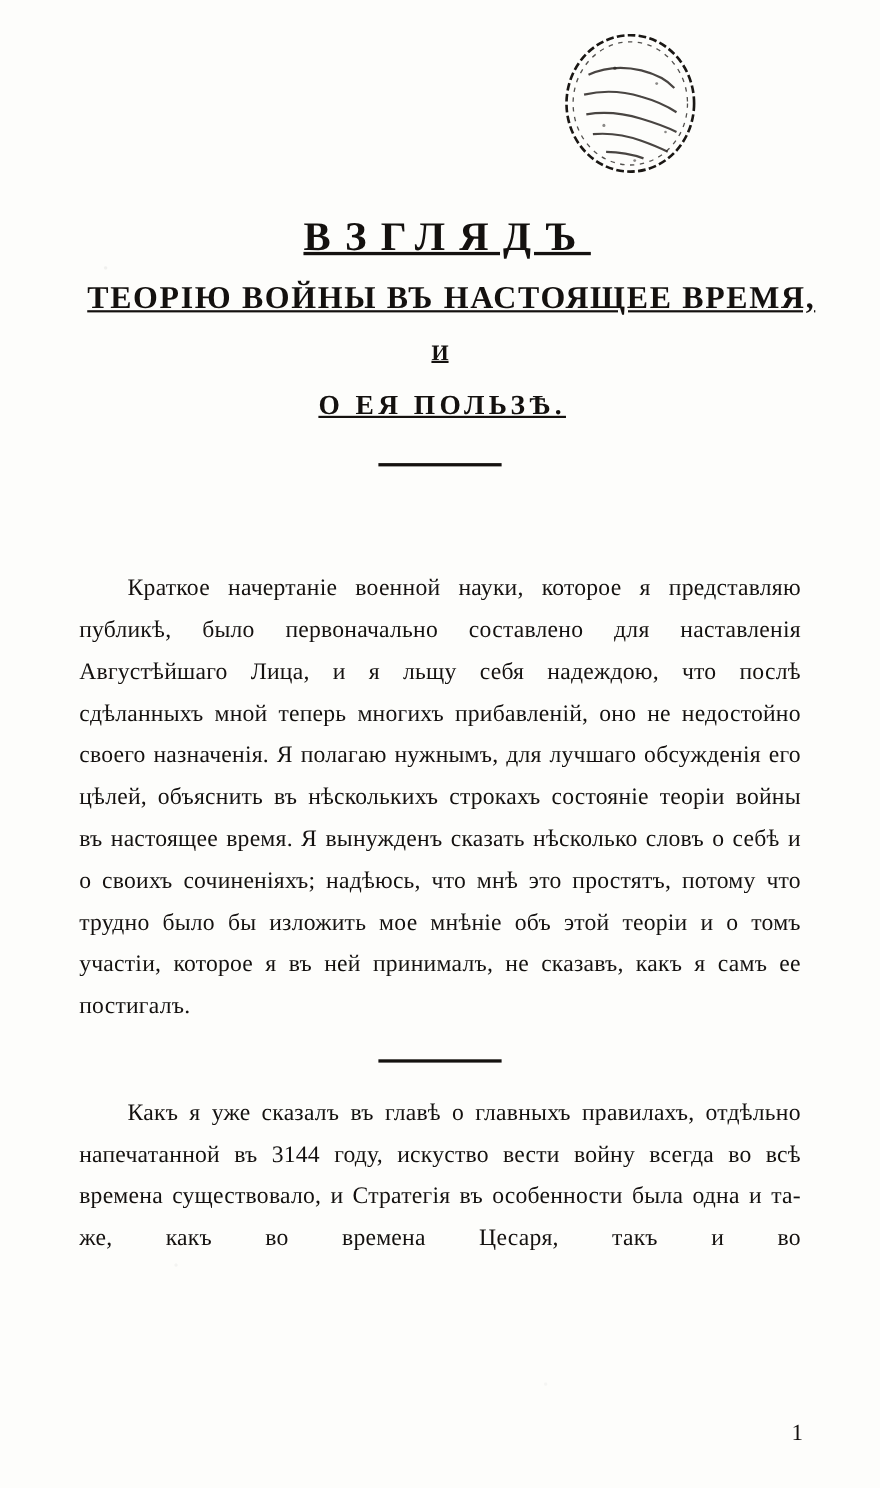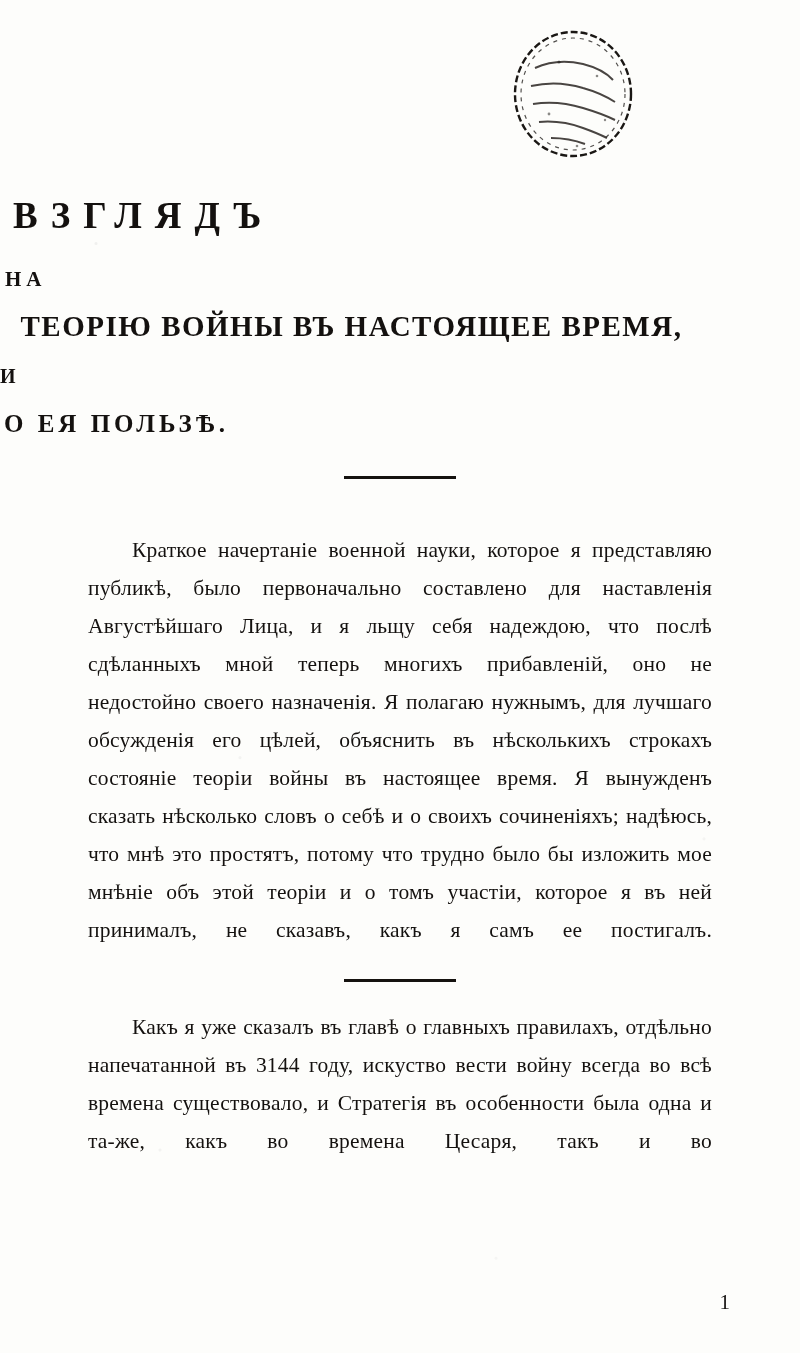--- a/index.html
+++ b/index.html
@@ -39,20 +39,22 @@
     height: 136px;
   }
   .stamp svg { display: block; }
 
   
   .titleblock {
     position: absolute;
     left: 0;
     right: 0;
     top: 196px;
+    text-align: center;
+    text-decoration: underline;
   }
   .title-main {
     font-size: 37px;
     font-weight: bold;
     letter-spacing: 13px;
     text-indent: 13px;
     line-height: 1.1;
     font-family: "Liberation Serif", serif;
   }
   .title-na {
@@ -93,21 +95,21 @@
   .rule-2 { margin-top: 30px; margin-bottom: 26px; }
 
   
   .body {
     position: absolute;
     left: 72px;
     width: 656px;
     top: 515px;
   }
   p.para {
-    margin: 16px;
+    margin: 0;
     font-size: 21.5px;
     line-height: 38px;
     text-align: justify;
     text-align-last: justify;
     text-indent: 44px;
     letter-spacing: 0.2px;
     word-spacing: 1px;
   }
   .rule-wrap { width: 656px; }
 
@@ -141,21 +143,20 @@
         <circle cx="92" cy="48" r="1.3"></circle>
         <circle cx="44" cy="86" r="1.4"></circle>
         <circle cx="100" cy="92" r="1.2"></circle>
         <circle cx="72" cy="118" r="1.3"></circle>
       </g>
     </svg>
   </div>
 
   <div class="titleblock">
     <div class="title-main">ВЗГЛЯДЪ</div>
-    <div class="title-na">НА</div>
     <div class="title-sub">ТЕОРІЮ ВОЙНЫ ВЪ НАСТОЯЩЕЕ ВРЕМЯ,</div>
     <div class="title-i">И</div>
     <div class="title-sub2">О ЕЯ ПОЛЬЗѢ.</div>
     <div class="rule rule-1"></div>
   </div>
 
   <div class="body">
     <p class="para">Краткое начертаніе военной науки, которое я представляю публикѣ, было первоначально составлено для наставленія Августѣйшаго Лица, и я льщу себя надеждою, что послѣ сдѣланныхъ мной теперь многихъ прибавленій, оно не недостойно своего назначенія. Я полагаю нужнымъ, для лучшаго обсужденія его цѣлей, объяснить въ нѣсколькихъ строкахъ состояніе теоріи войны въ настоящее время. Я вынужденъ сказать нѣсколько словъ о себѣ и о своихъ сочиненіяхъ; надѣюсь, что мнѣ это простятъ, потому что трудно было бы изложить мое мнѣніе объ этой теоріи и о томъ участіи, которое я въ ней принималъ, не сказавъ, какъ я самъ ее постигалъ.</p>
     <div class="rule-wrap">
       <div class="rule rule-2"></div>

